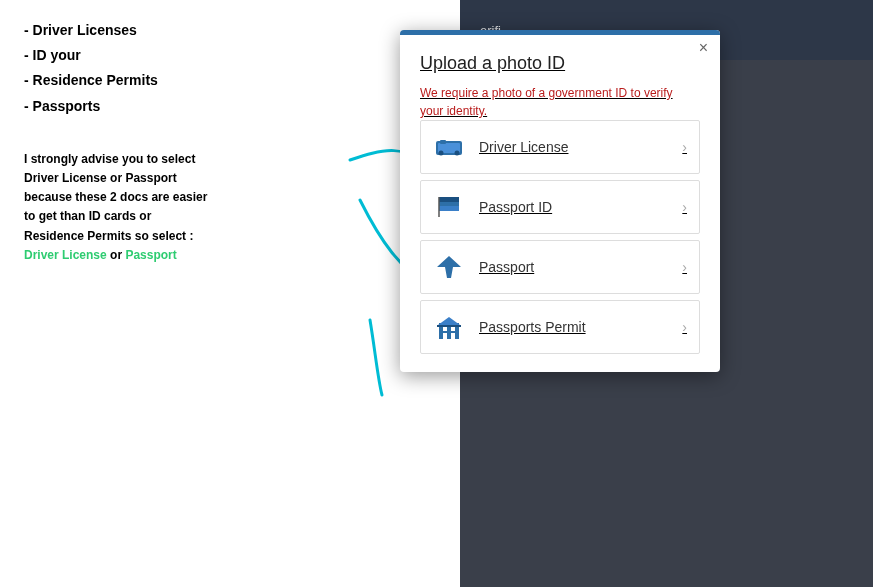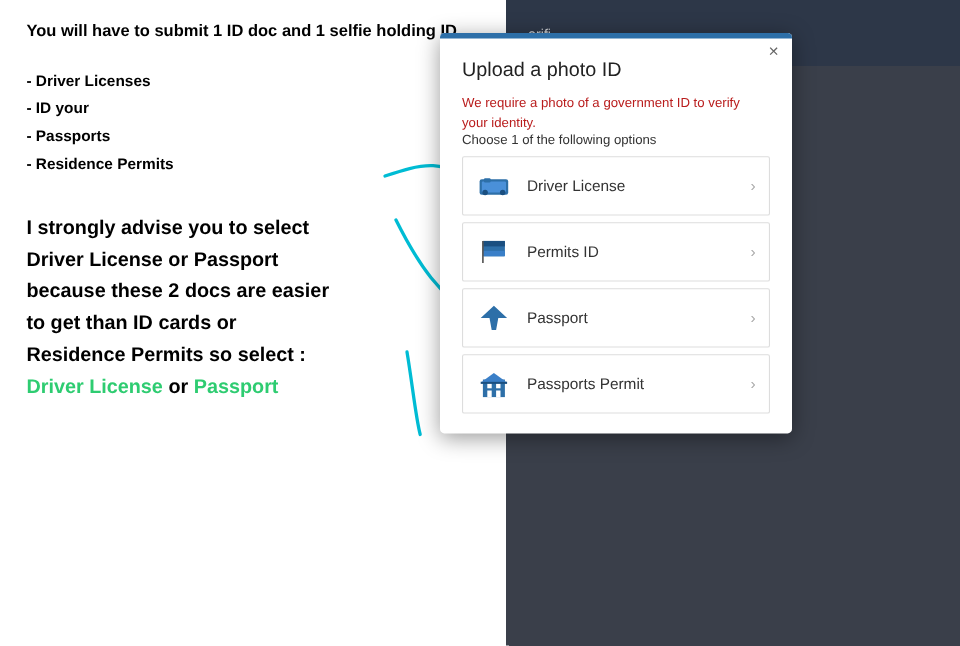--- a/index.html
+++ b/index.html
@@ -50,21 +50,21 @@
       font-size: 14px;
       font-weight: bold;
       line-height: 1.8;
     }
 
     .doc-list li::before {
       content: "- ";
     }
 
     .advice-text {
-      font-size: 18px;
+      font-size: 12px;
       font-weight: bold;
       line-height: 1.6;
     }
 
     .advice-text .green-link {
       color: #2ecc71;
       font-weight: bold;
     }
 
     
@@ -101,20 +101,21 @@
       font-size: 16px;
       color: #666;
       cursor: pointer;
       background: none;
       border: none;
       line-height: 1;
     }
 
     .modal-body {
       padding: 18px 20px 12px 20px;
+      text-decoration: underline;
     }
 
     .modal-title {
       font-size: 18px;
       font-weight: normal;
       color: #222;
       margin-bottom: 10px;
     }
 
     .modal-subtitle {
@@ -216,28 +217,27 @@
       font-size: 13px;
       opacity: 0.9;
     }
   </style>
 </head>
 <body>
 
 <div class="main-container">
 
   <div class="left-panel">
-    <p class="top-heading">You will have to submit 1 ID doc and 1 selfie holding ID</p>
 
 
     <ul class="doc-list">
       <li>Driver Licenses</li>
       <li>ID your</li>
+      <li>Residence Permits</li>
       <li>Passports</li>
-      <li>Residence Permits</li>
     </ul>
 
     <p class="advice-text">
       I strongly advise you to select<br>
       Driver License or Passport<br>
       because these 2 docs are easier<br>
       to get than ID cards or<br>
       Residence Permits so select :<br>
       <span class="green-link">Driver License</span><span> or </span><span class="green-link">Passport</span>
     </p>
@@ -253,21 +253,20 @@
     <div class="behind-text-2">to co<br><br>are</div>
 
     <div class="modal-overlay">
       <div class="modal-header-bar"></div>
 
       <button class="modal-close">×</button>
 
       <div class="modal-body">
         <h2 class="modal-title">Upload a photo ID</h2>
         <p class="modal-subtitle">We require a photo of a government ID to verify<br>your identity.</p>
-        <p class="modal-choose-label">Choose 1 of the following options</p>
 
         <div class="option-row">
           <div class="option-icon">
             <svg viewBox="0 0 28 28" fill="none" xmlns="http://www.w3.org/2000/svg">
               <rect x="1" y="8" width="26" height="14" rx="2" fill="#2d6fa8"></rect>
               <rect x="3" y="10" width="22" height="10" rx="1" fill="#4a90d9"></rect>
               <circle cx="6" cy="20" r="2.5" fill="#1a4f80"></circle>
               <circle cx="22" cy="20" r="2.5" fill="#1a4f80"></circle>
               <rect x="5" y="7" width="6" height="4" rx="1" fill="#2d6fa8"></rect>
             </svg>
@@ -278,21 +277,21 @@
 
         <div class="option-row">
           <div class="option-icon">
             <svg viewBox="0 0 28 28" fill="none" xmlns="http://www.w3.org/2000/svg">
               <rect x="4" y="4" width="20" height="14" rx="1" fill="#2d6fa8"></rect>
               <rect x="4" y="4" width="20" height="5" fill="#1a4f80"></rect>
               <rect x="4" y="13" width="20" height="5" fill="#3a7fc8"></rect>
               <line x1="4" y1="4" x2="4" y2="24" stroke="#555" stroke-width="1.5"></line>
             </svg>
           </div>
-          <span class="option-label">Permits ID</span>
+          <span class="option-label">Passport ID</span>
           <span class="option-chevron">›</span>
         </div>
 
         <div class="option-row">
           <div class="option-icon">
             <svg viewBox="0 0 28 28" fill="none" xmlns="http://www.w3.org/2000/svg">
               <path d="M14 3 L26 14 L18 14 L16 25 L12 25 L10 14 L2 14 Z" fill="#2d6fa8"></path>
             </svg>
           </div>
           <span class="option-label">Passport</span>

